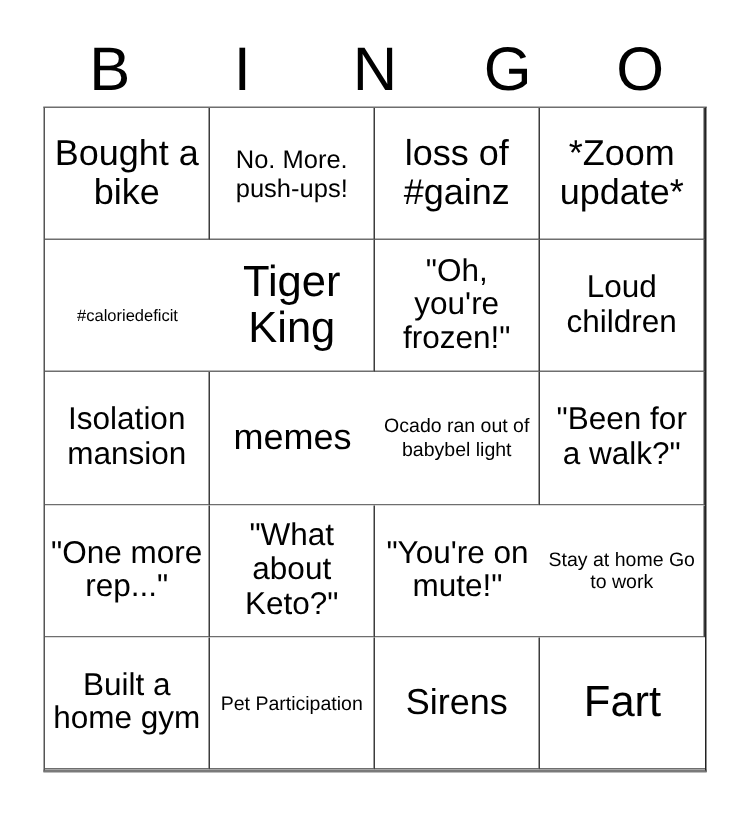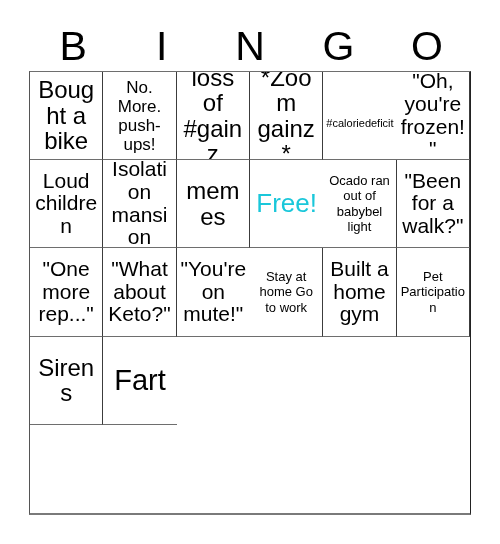--- a/index.html
+++ b/index.html
@@ -41,21 +41,21 @@
     letter-spacing: 0;
   }
   
   #bingo-grid {
     position: absolute;
     left: 29px;
     top: 71px;
     width: 442px;
     height: 444px;
     display: grid;
-    grid-template-columns: repeat(6, 1fr);
+    grid-template-columns: repeat(4, 1fr);
     grid-template-rows: repeat(5, 1fr);
     border-top: 1px solid #6e6e6e;
     border-left: 1px solid #555555;
     border-right: 1px solid #222222;
     border-bottom: 2px solid #7a7a7a;
     box-sizing: border-box;
     background: #ffffff;
   }
   .cell {
     border-right: 1px solid #3c3c3c;
@@ -104,39 +104,39 @@
       <div class="cell sz-xl">
         <span class="cell-text">Bought a bike</span>
       </div>
       <div class="cell sz-md">
         <span class="cell-text">No. More. push-ups!</span>
       </div>
       <div class="cell sz-xl">
         <span class="cell-text">loss of #gainz</span>
       </div>
       <div class="cell sz-xl">
-        <span class="cell-text">*Zoom gainz*</span>
+        <span class="cell-text">*Zoom update*</span>
       </div>
       <div class="cell sz-xs">
         <span class="cell-text">#caloriedeficit</span>
+      </div>
+      <div class="cell sz-xxl">
+        <span class="cell-text">Tiger King</span>
       </div>
       <div class="cell sz-lg">
         <span class="cell-text">"Oh, you're frozen!"</span>
       </div>
       <div class="cell sz-lg">
         <span class="cell-text">Loud children</span>
       </div>
       <div class="cell sz-lg">
         <span class="cell-text">Isolation mansion</span>
       </div>
       <div class="cell sz-xl">
         <span class="cell-text">memes</span>
-      </div>
-      <div class="cell sz-xl free">
-        <span class="cell-text">Free!</span>
       </div>
       <div class="cell sz-sm">
         <span class="cell-text">Ocado ran out of babybel light</span>
       </div>
       <div class="cell sz-lg">
         <span class="cell-text">"Been for a walk?"</span>
       </div>
       <div class="cell sz-lg">
         <span class="cell-text">"One more rep..."</span>
       </div>

